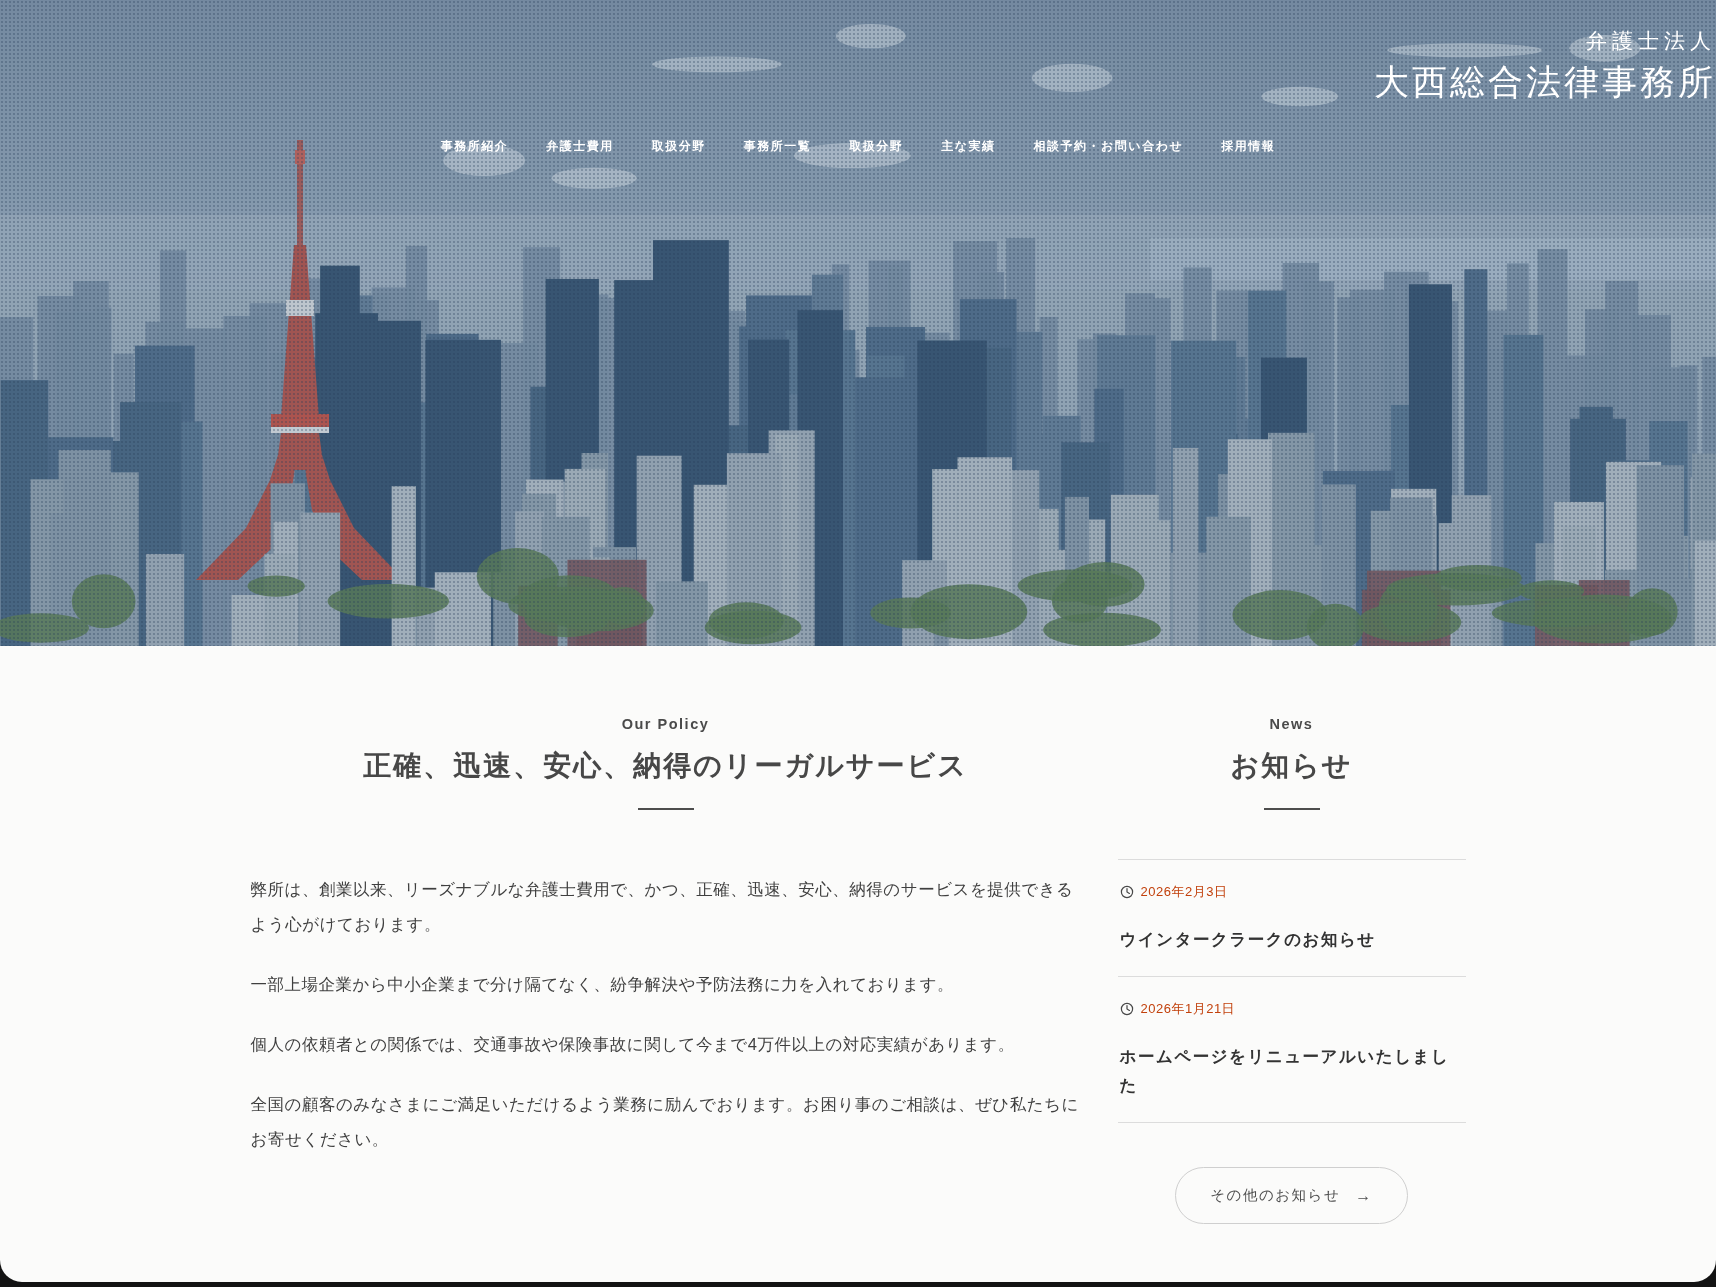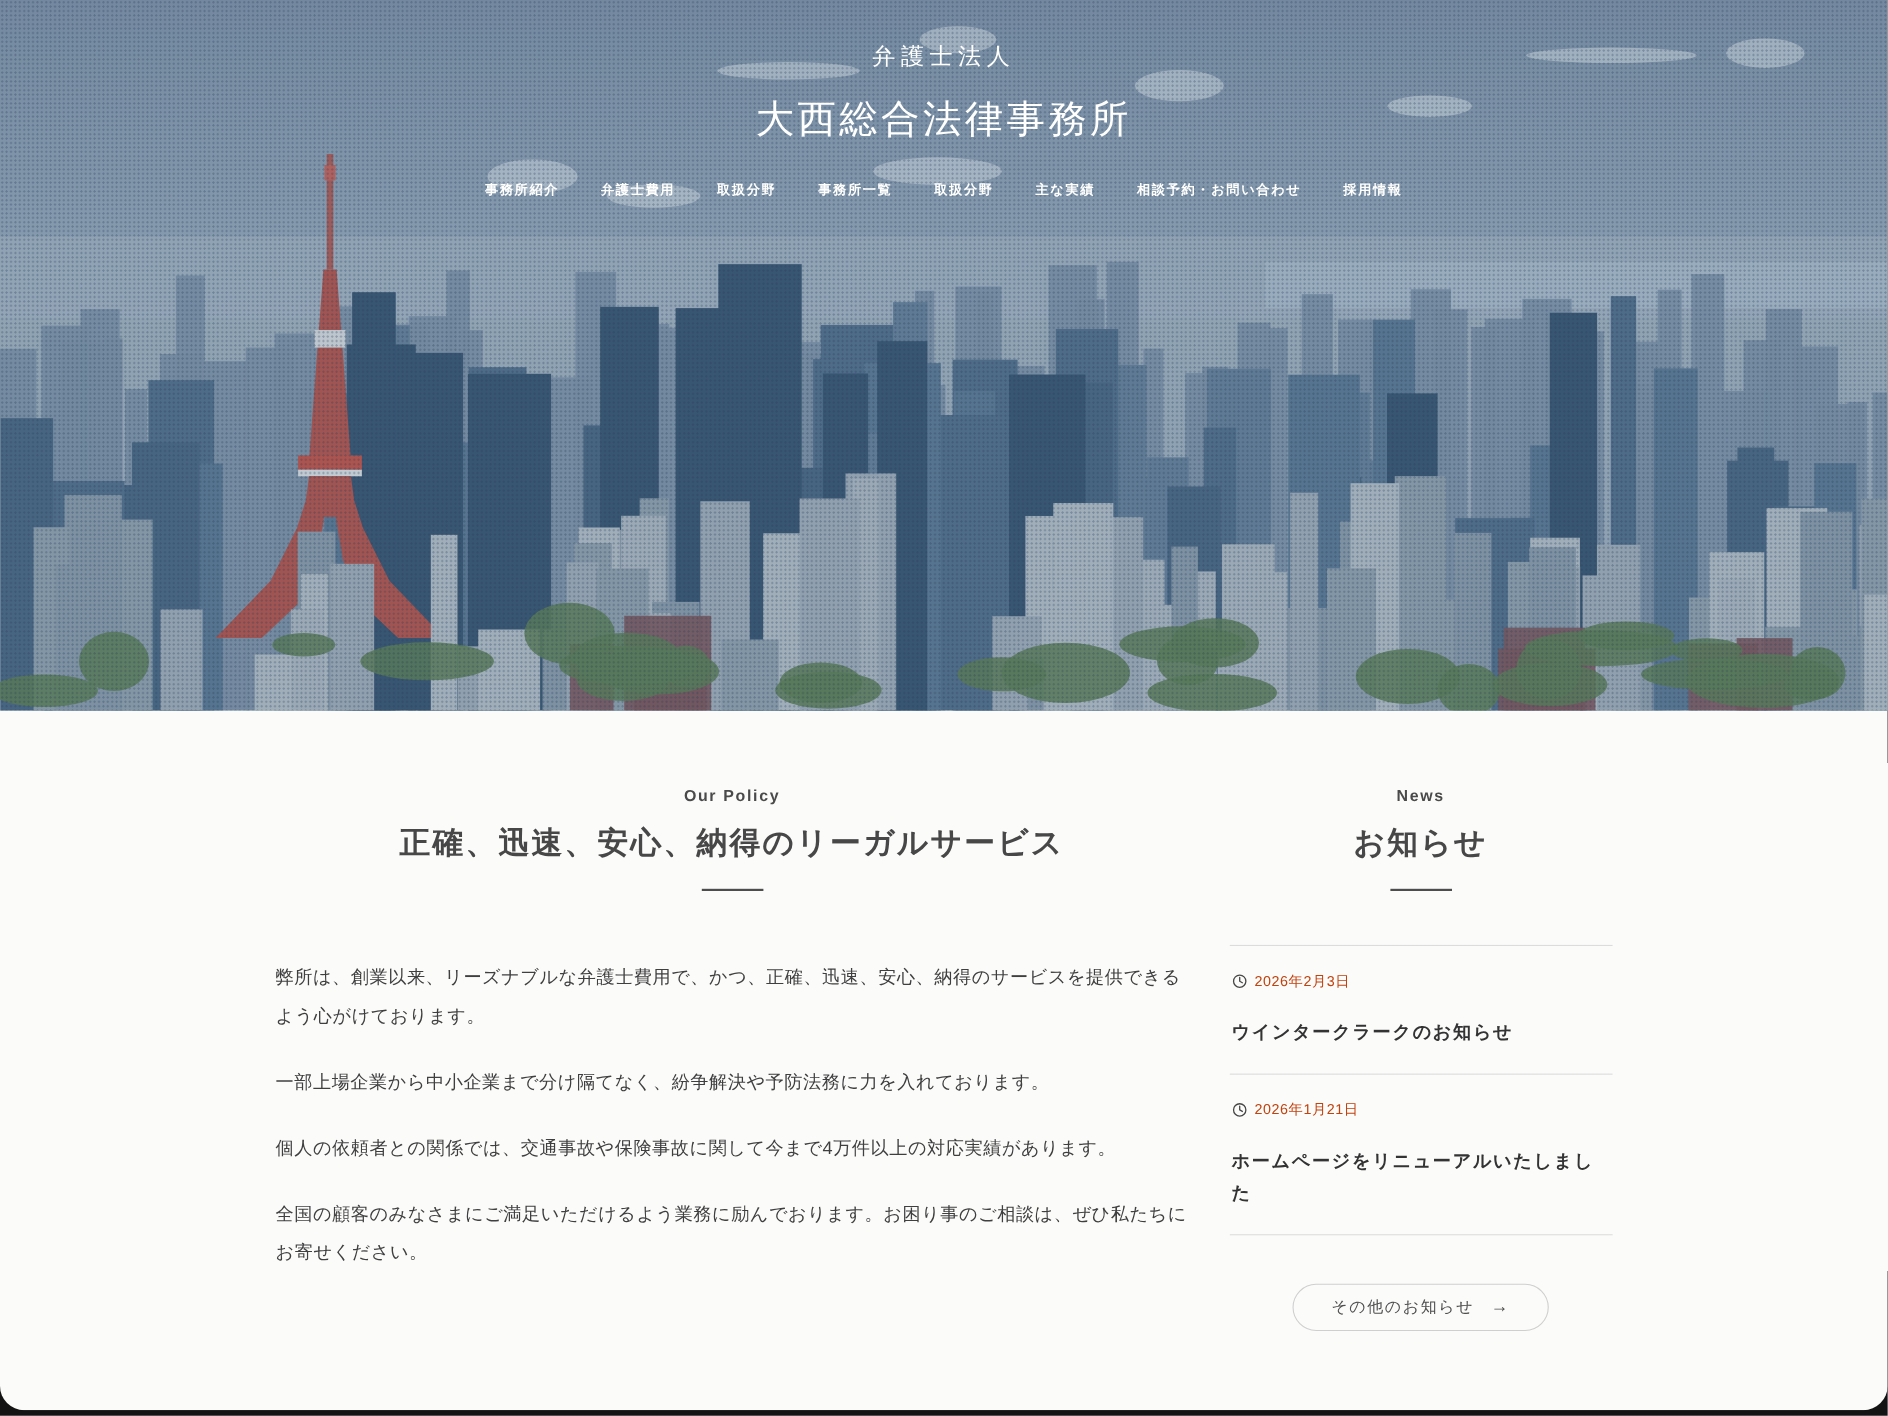--- a/index.html
+++ b/index.html
@@ -32,36 +32,36 @@
   }
   .hero .halftone {
     position:absolute; inset:0;
     background-image:radial-gradient(rgba(38,60,88,0.30) 1px, rgba(0,0,0,0) 1.15px);
     background-size:4px 4px;
     pointer-events:none;
   }
   .hero-content {
     position:absolute; inset:0;
     z-index:3;
-    text-align:center;
+    text-align:right;
     color:#ffffff;
-    padding-top:37px;
+    padding-top:27px;
   }
   .logo-small {
     font-family:"DejaVu Serif","Liberation Serif",serif;
     font-size:21px;
     letter-spacing:5px;
     font-weight:500;
   }
   .logo-large {
     font-family:"DejaVu Serif","Liberation Serif",serif;
     font-size:35px;
     letter-spacing:3px;
     font-weight:500;
-    margin-top:20px;
+    margin-top:4px;
   }
   .main-nav {
     margin-top:32px;
     display:flex;
     justify-content:center;
     gap:38px;
   }
   .main-nav a {
     color:#ffffff;
     text-decoration:none;
@@ -140,21 +140,21 @@
     letter-spacing:1.5px;
   }
   .news-more-wrap {
     margin-top:44px;
     text-align:center;
   }
   .news-more {
     display:inline-flex;
     align-items:center;
     gap:15px;
-    height:43px;
+    height:57px;
     padding:0 34px;
     border:1px solid #cfcfcf;
     border-radius:29px;
     background:transparent;
     font-size:14.5px;
     color:#4f4f4f;
     letter-spacing:1.5px;
     font-family:inherit;
     cursor:pointer;
   }

